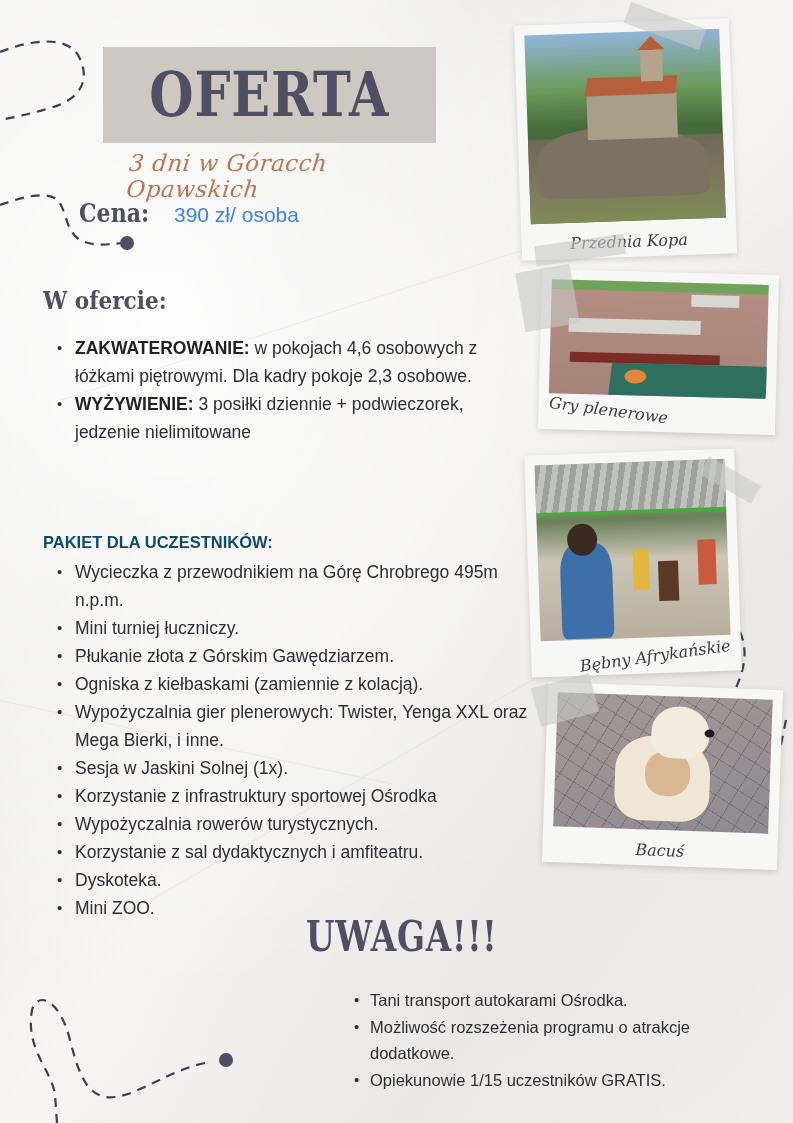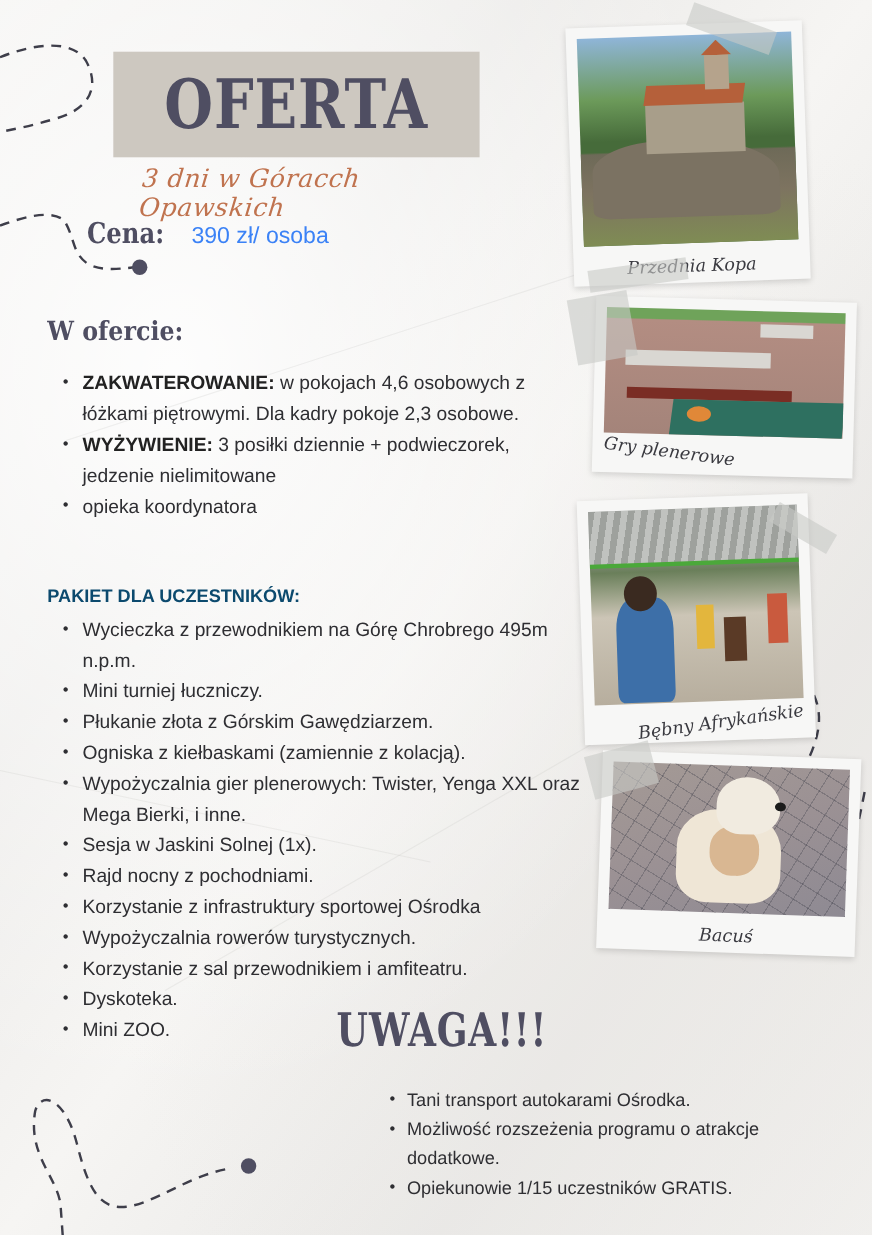--- a/index.html
+++ b/index.html
@@ -146,35 +146,33 @@
 
 <div class="price-row">
   <span class="price-label">Cena:</span>
   <span class="price-value">390 zł/ osoba</span>
 </div>
 
 <div class="section-head">W ofercie:</div>
 <ul class="offer">
   <li><b>ZAKWATEROWANIE:</b><span> w pokojach 4,6 osobowych z łóżkami piętrowymi. Dla kadry pokoje 2,3 osobowe.</span></li>
   <li><b>WYŻYWIENIE:</b><span> 3 posiłki dziennie + podwieczorek, jedzenie nielimitowane</span></li>
-  <li><span>opieka koordynatora</span></li>
 </ul>
 
 <div class="pakiet-head">PAKIET DLA UCZESTNIKÓW:</div>
 <ul class="pakiet">
   <li>Wycieczka z przewodnikiem na Górę Chrobrego 495m n.p.m.</li>
   <li>Mini turniej łuczniczy.</li>
   <li>Płukanie złota z Górskim Gawędziarzem.</li>
   <li>Ogniska z kiełbaskami (zamiennie z kolacją).</li>
   <li>Wypożyczalnia gier plenerowych: Twister, Yenga XXL oraz Mega Bierki, i inne.</li>
   <li>Sesja w Jaskini Solnej (1x).</li>
-  <li>Rajd nocny z pochodniami.</li>
   <li>Korzystanie z infrastruktury sportowej Ośrodka</li>
   <li>Wypożyczalnia rowerów turystycznych.</li>
-  <li>Korzystanie z sal przewodnikiem i amfiteatru.</li>
+  <li>Korzystanie z sal dydaktycznych i amfiteatru.</li>
   <li>Dyskoteka.</li>
   <li>Mini ZOO.</li>
 </ul>
 
 <div class="uwaga">UWAGA!!!</div>
 <ul class="notes">
   <li>Tani transport autokarami Ośrodka.</li>
   <li>Możliwość rozszeżenia programu o atrakcje dodatkowe.</li>
   <li>Opiekunowie 1/15 uczestników GRATIS.</li>
 </ul>

